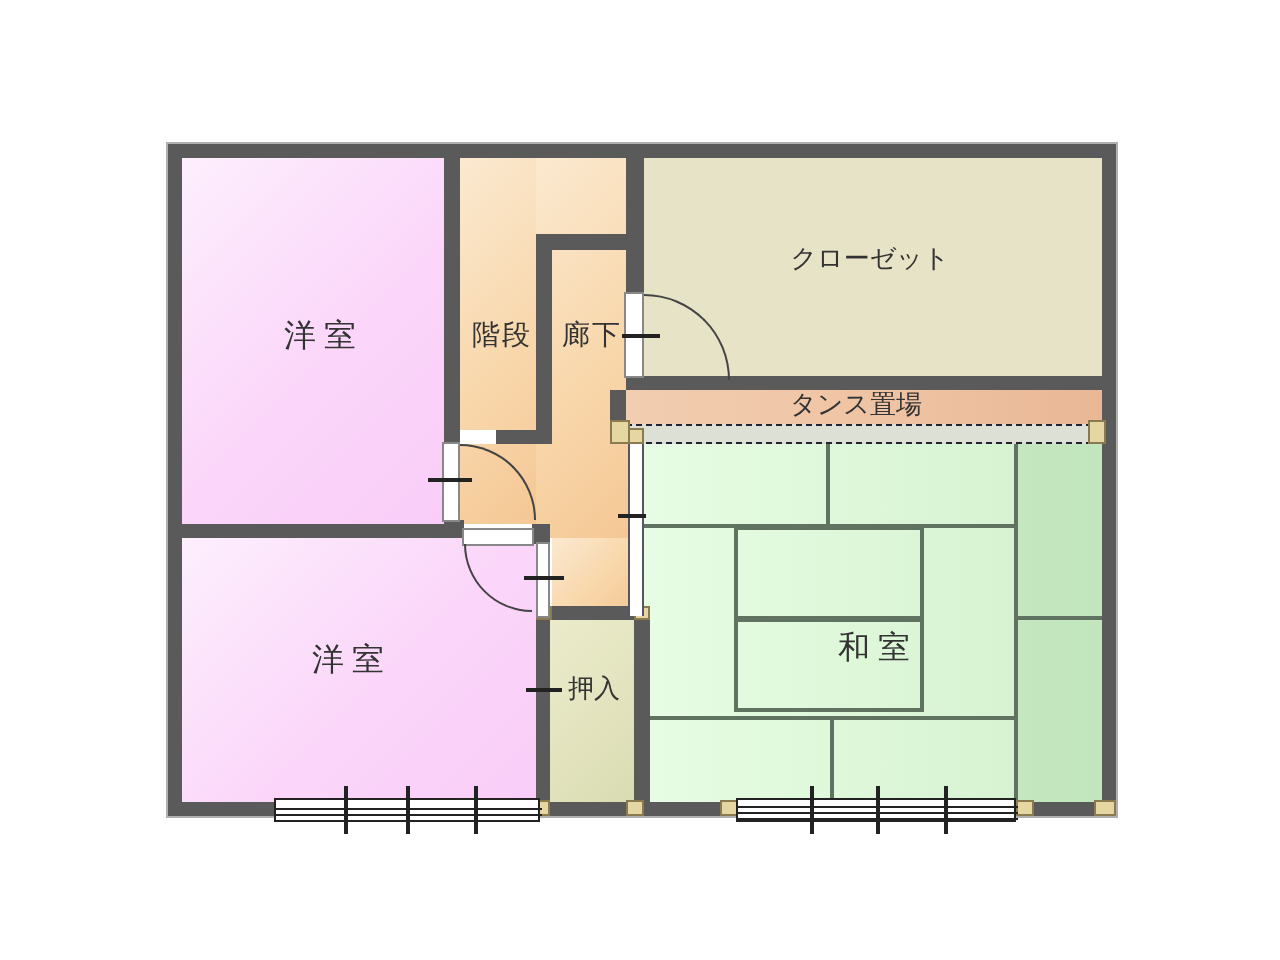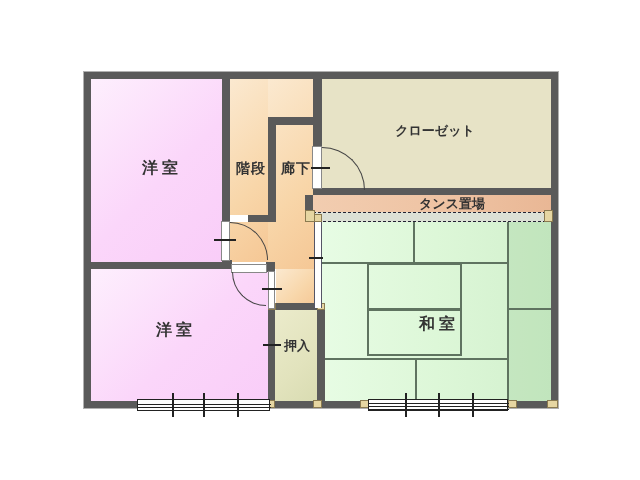--- a/index.html
+++ b/index.html
@@ -26,21 +26,21 @@
   .arc{box-sizing:border-box;}
   .arc.ne{border-top:1.5px solid #444;border-right:1.5px solid #444;border-top-right-radius:100% 100%;}
   .arc.sw{border-left:1.5px solid #444;border-bottom:1.5px solid #444;border-bottom-left-radius:100% 100%;}
   .tick{background:#222;}
   .tline{background:#5f7360;}
   .inner-rect{border:2px solid #5f7360;box-sizing:border-box;}
   .dashed{background:#dce0d5;border-top:1px dashed #223;border-bottom:1px dashed #223;box-sizing:border-box;}
   .window{background:#ffffff;border:1px solid #222;box-sizing:border-box;}
   .wline{background:#222;}
   
-  .lbl{position:absolute;transform:translate(-50%,-50%);color:#333;white-space:nowrap;line-height:1;font-weight:bold;}
+  .lbl{position:absolute;transform:translate(-50%,-50%);color:#333;white-space:nowrap;line-height:1;}
   .lbl.big{font-size:16px;letter-spacing:4px;margin-left:2px;}
   .lbl.mid{font-size:14px;letter-spacing:1px;}
   .lbl.sml{font-size:13px;letter-spacing:0px;}
 </style>
 </head>
 <body>
 
 <div id="plan">
 
   <div class="abs pink" style="left:7px;top:7px;width:131px;height:183px;"></div>
@@ -129,18 +129,18 @@
     <div class="abs wline" style="left:0;top:9px;width:140px;height:1px;"></div>
   </div>
   <div class="abs wline" style="left:321px;top:321px;width:2px;height:24px;"></div>
   <div class="abs wline" style="left:354px;top:321px;width:2px;height:24px;"></div>
   <div class="abs wline" style="left:388px;top:321px;width:2px;height:24px;"></div>
 
   <span class="lbl big" style="left:76px;top:96px;">洋室</span>
   <span class="lbl mid" style="left:167px;top:96px;">階段</span>
   <span class="lbl mid" style="left:212px;top:96px;">廊下</span>
   <span class="lbl sml" style="left:351px;top:58px;">クローゼット</span>
-  <span class="lbl sml" style="left:368px;top:131px;">タンス置場</span>
+  <span class="lbl sml" style="left:344px;top:131px;">タンス置場</span>
   <span class="lbl big" style="left:353px;top:236px;margin-top:16px;">和室</span>
   <span class="lbl big" style="left:90px;top:258px;">洋室</span>
   <span class="lbl sml" style="left:213px;top:273px;">押入</span>
 
 </div>
 
 </body></html>

